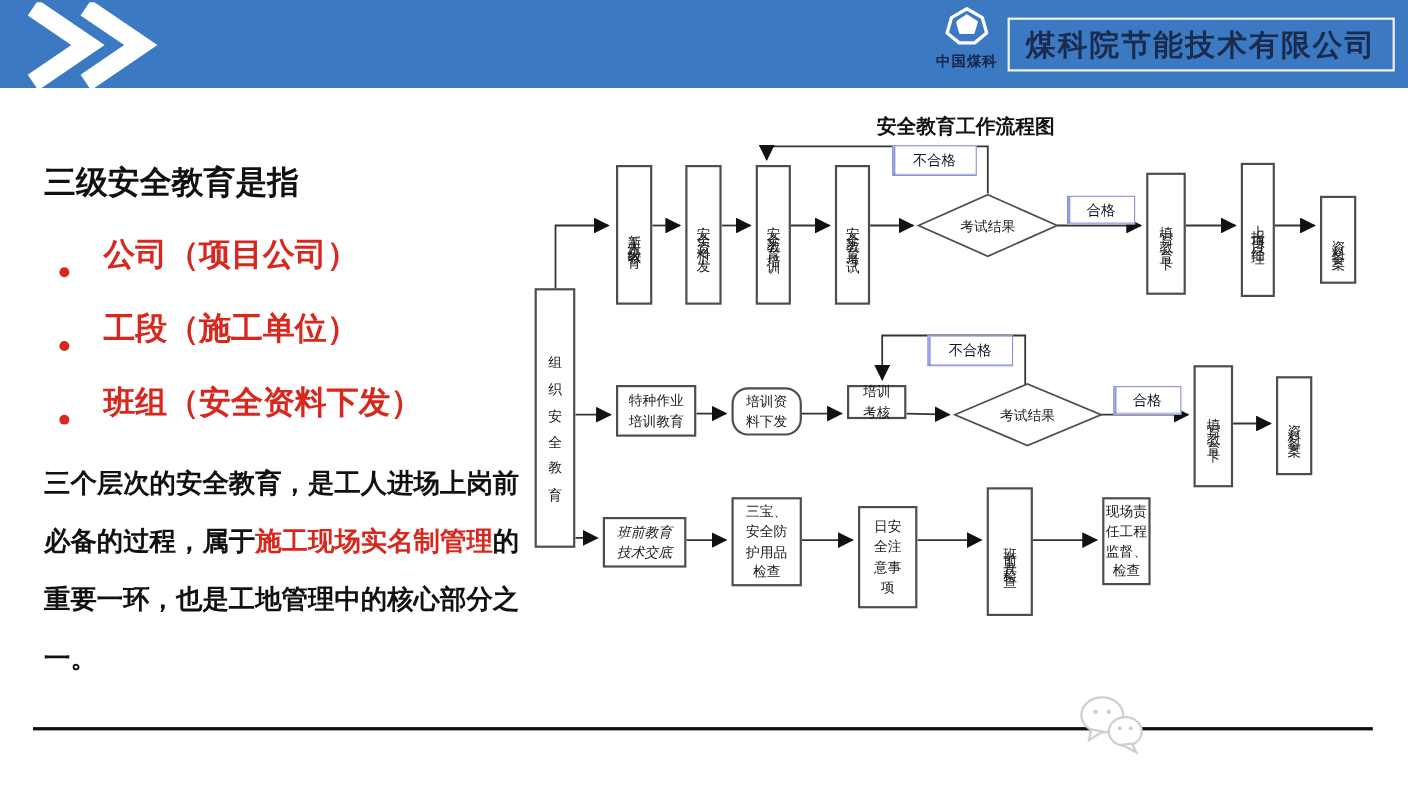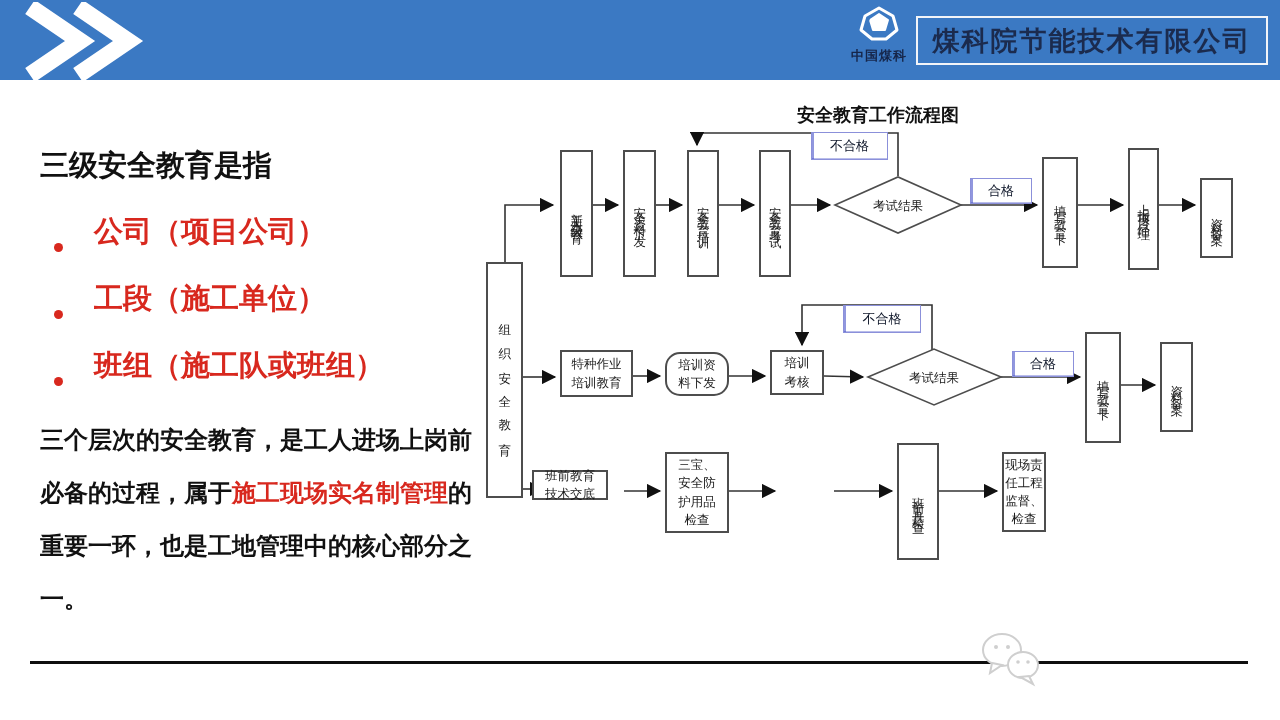--- a/index.html
+++ b/index.html
@@ -70,21 +70,21 @@
     <div class="bullet-row">
       <span class="bullet-dot"></span>
       <span class="bullet-text">公司（项目公司）</span>
     </div>
     <div class="bullet-row">
       <span class="bullet-dot"></span>
       <span class="bullet-text">工段（施工单位）</span>
     </div>
     <div class="bullet-row">
       <span class="bullet-dot"></span>
-      <span class="bullet-text">班组（施工队或班组）</span>
+      <span class="bullet-text">班组（安全资料下发）</span>
     </div>
     <div id="left-paragraph"><span>三个层次的安全教育，是工人进场上岗前必备的过程，属于</span><span class="hl">施工现场实名制管理</span><span>的重要一环，也是工地管理中的核心部分之一。</span></div>
   </div>
 
   <div id="flow-title">安全教育工作流程图</div>
 
   <svg id="connectors" viewBox="0 0 1280 720">
     <defs>
       <marker id="arr" markerWidth="10" markerHeight="9" refX="8.2" refY="4.5" orient="auto">
         <path d="M0,0 L9,4.5 L0,9 z" fill="#111"></path>
@@ -131,34 +131,38 @@
   <div class="lbl" style="left:811px; top:132px; width:77px; height:28px;">不合格</div>
   <div class="lbl" style="left:970px; top:178px; width:62px; height:26px;">合格</div>
   <div class="fbox vbox" style="left:1042px; top:157px; width:36px; height:111px; letter-spacing:7px;">填写教育卡</div>
   <div class="fbox vbox" style="left:1128px; top:148px; width:31px; height:122px; letter-spacing:5px;">上报项目经理</div>
   <div class="fbox vbox" style="left:1200px; top:178px; width:33px; height:80px; letter-spacing:5px;">资料备案</div>
 
   <div class="fbox" style="left:560px; top:350px; width:73px; height:47px;">特种作业
 培训教育</div>
   <div class="fbox" style="left:665px; top:352px; width:64px; height:44px;border-radius:15px;">培训资
 料下发</div>
-  <div class="fbox" style="left:770px; top:350px; width:54px; height:45px;">培训
+  <div class="fbox" style="left:770px; top:350px; width:54px; height:31px;">培训
 考核</div>
   <div class="dlabel" style="left:884px; top:370px; width:100px;">考试结果</div>
   <div class="lbl" style="left:843px; top:305px; width:78px; height:28px;">不合格</div>
   <div class="lbl" style="left:1012px; top:351px; width:62px; height:26px;">合格</div>
   <div class="fbox vbox" style="left:1085px; top:332px; width:36px; height:111px; letter-spacing:7px;">填写教育卡</div>
   <div class="fbox vbox" style="left:1160px; top:342px; width:33px; height:90px; letter-spacing:6px;">资料备案</div>
 
-  <div class="fbox" style="left:532px; top:470px; width:76px; height:30px;">班前教育
+  <div class="fbox" style="left:548px; top:470px; width:76px; height:46px;font-style:italic;">班前教育
 技术交底</div>
   <div class="fbox" style="left:665px; top:452px; width:64px; height:81px;font-family:Liberation Serif, serif;">三宝、
 安全防
 护用品
 检查</div>
+  <div class="fbox" style="left:780px; top:460px; width:54px; height:93px;">日安
+全注
+意事
+项</div>
   <div class="fbox vbox" style="left:897px; top:443px; width:42px; height:117px; letter-spacing:5px;">班前工具检查</div>
   <div class="fbox" style="left:1002px; top:452px; width:44px; height:80px;">现场责
 任工程
 监督、
 检查</div>
 
   <div id="footer-line"></div>
   <div id="watermark">
     <svg width="66" height="62" viewBox="0 0 66 62">
       <ellipse cx="24" cy="22" rx="19" ry="16" fill="#ffffff" stroke="#cfcfcf" stroke-width="2"></ellipse>

